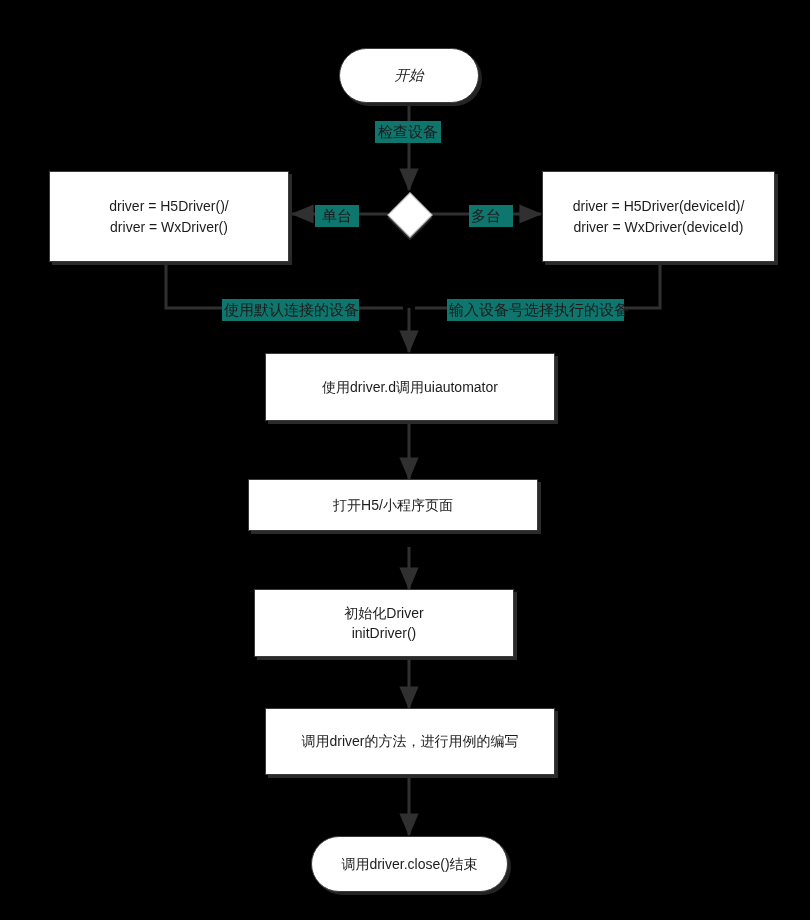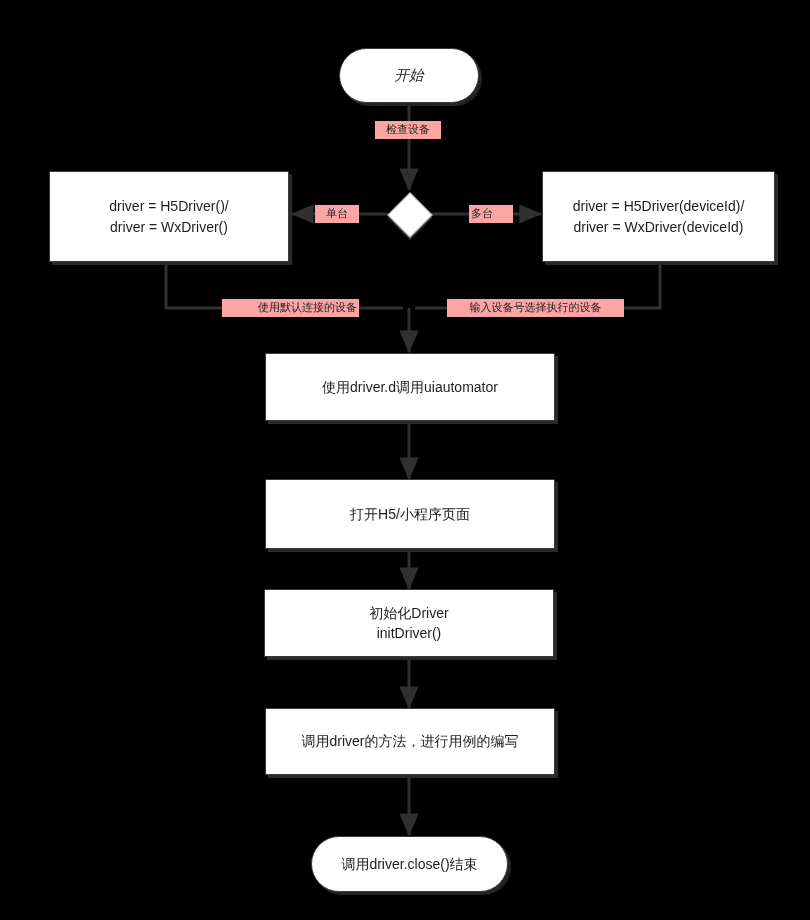--- a/index.html
+++ b/index.html
@@ -52,23 +52,23 @@
   }
   .decision {
     position: absolute;
     background: #ffffff;
     border: 1px solid #bbbbbb;
     transform: rotate(45deg);
     box-shadow: 2px 2px 0 0 #262626;
   }
   .edge-label {
     position: absolute;
-    background: #fca5a5;
+    background: #0f766e;
     color: #1c1c1c;
-    font-size: 11px;
+    font-size: 15px;
     line-height: 1;
     padding: 3px 2px 4px 2px;
     white-space: nowrap;
     box-sizing: border-box;
   }
 </style>
 </head>
 <body>
 
 <div id="canvas">
@@ -134,25 +134,25 @@
     <span>使用默认连接的设备</span>
   </div>
   <div class="edge-label" style="left:447px; top:299px; width:177px; text-align:center;">
     <span>输入设备号选择执行的设备</span>
   </div>
 
   <div class="node" style="left:265px; top:353px; width:290px; height:68px;">
     <span class="txt">使用driver.d调用uiautomator</span>
   </div>
 
-  <div class="node" style="left:265px; top:479px; width:290px; height:70px;">
+  <div class="node" style="left:248px; top:479px; width:290px; height:52px;">
     <span class="txt">打开H5/小程序页面</span>
   </div>
 
-  <div class="node" style="left:264px; top:589px; width:290px; height:68px;">
+  <div class="node" style="left:254px; top:589px; width:260px; height:68px;">
     <span class="txt">初始化Driver
 initDriver()</span>
   </div>
 
   <div class="node" style="left:265px; top:708px; width:290px; height:67px;">
     <span class="txt">调用driver的方法，进行用例的编写</span>
   </div>
 
   <div class="node terminal" style="left:311px; top:836px; width:197px; height:56px;">
     <span class="txt">调用driver.close()结束</span>

